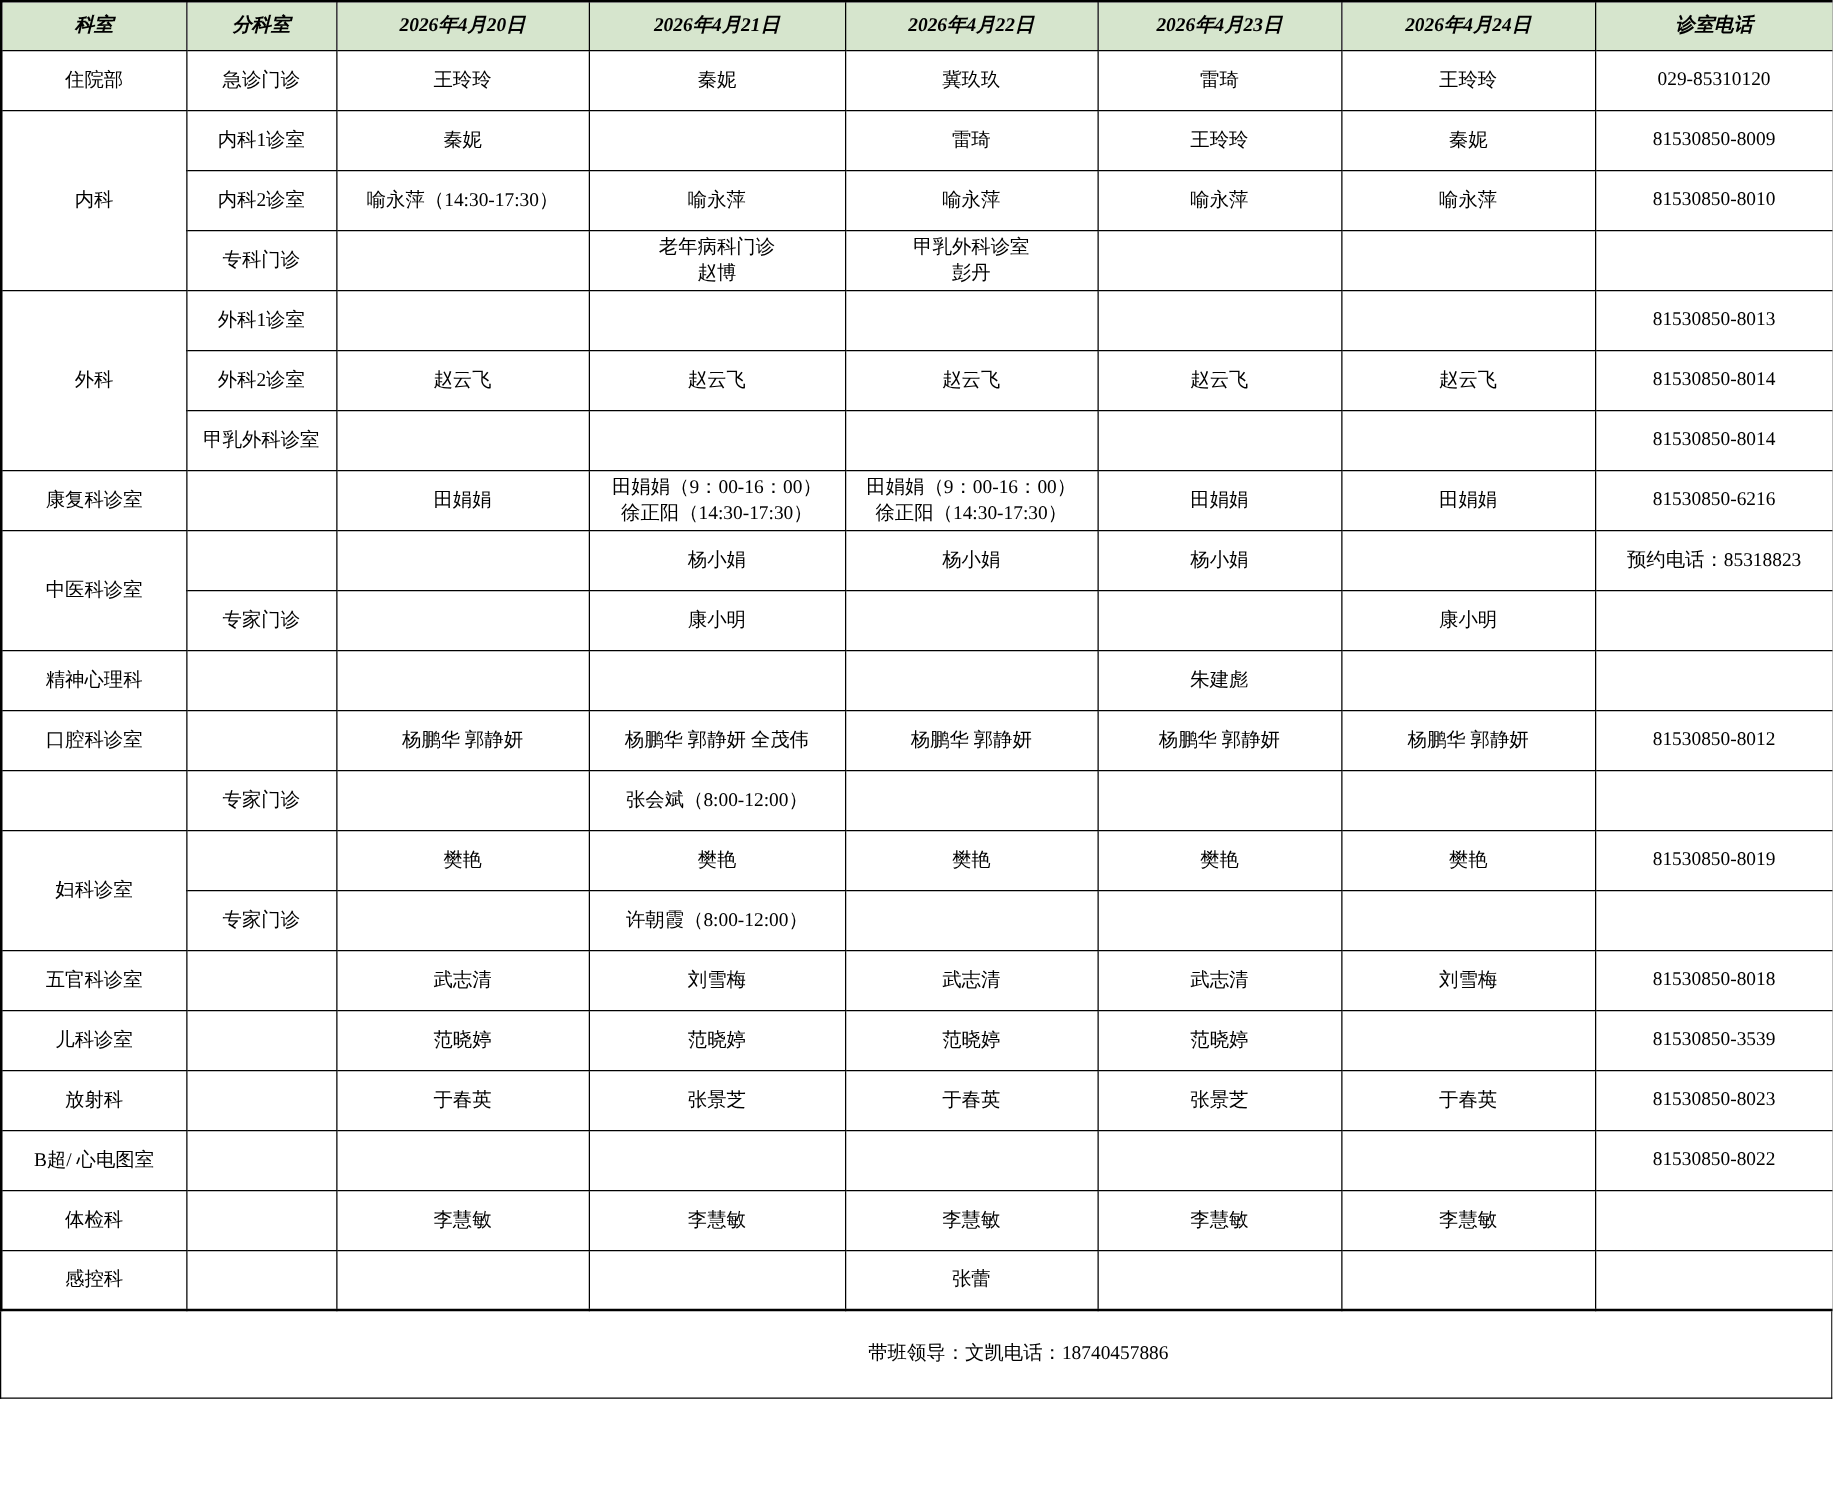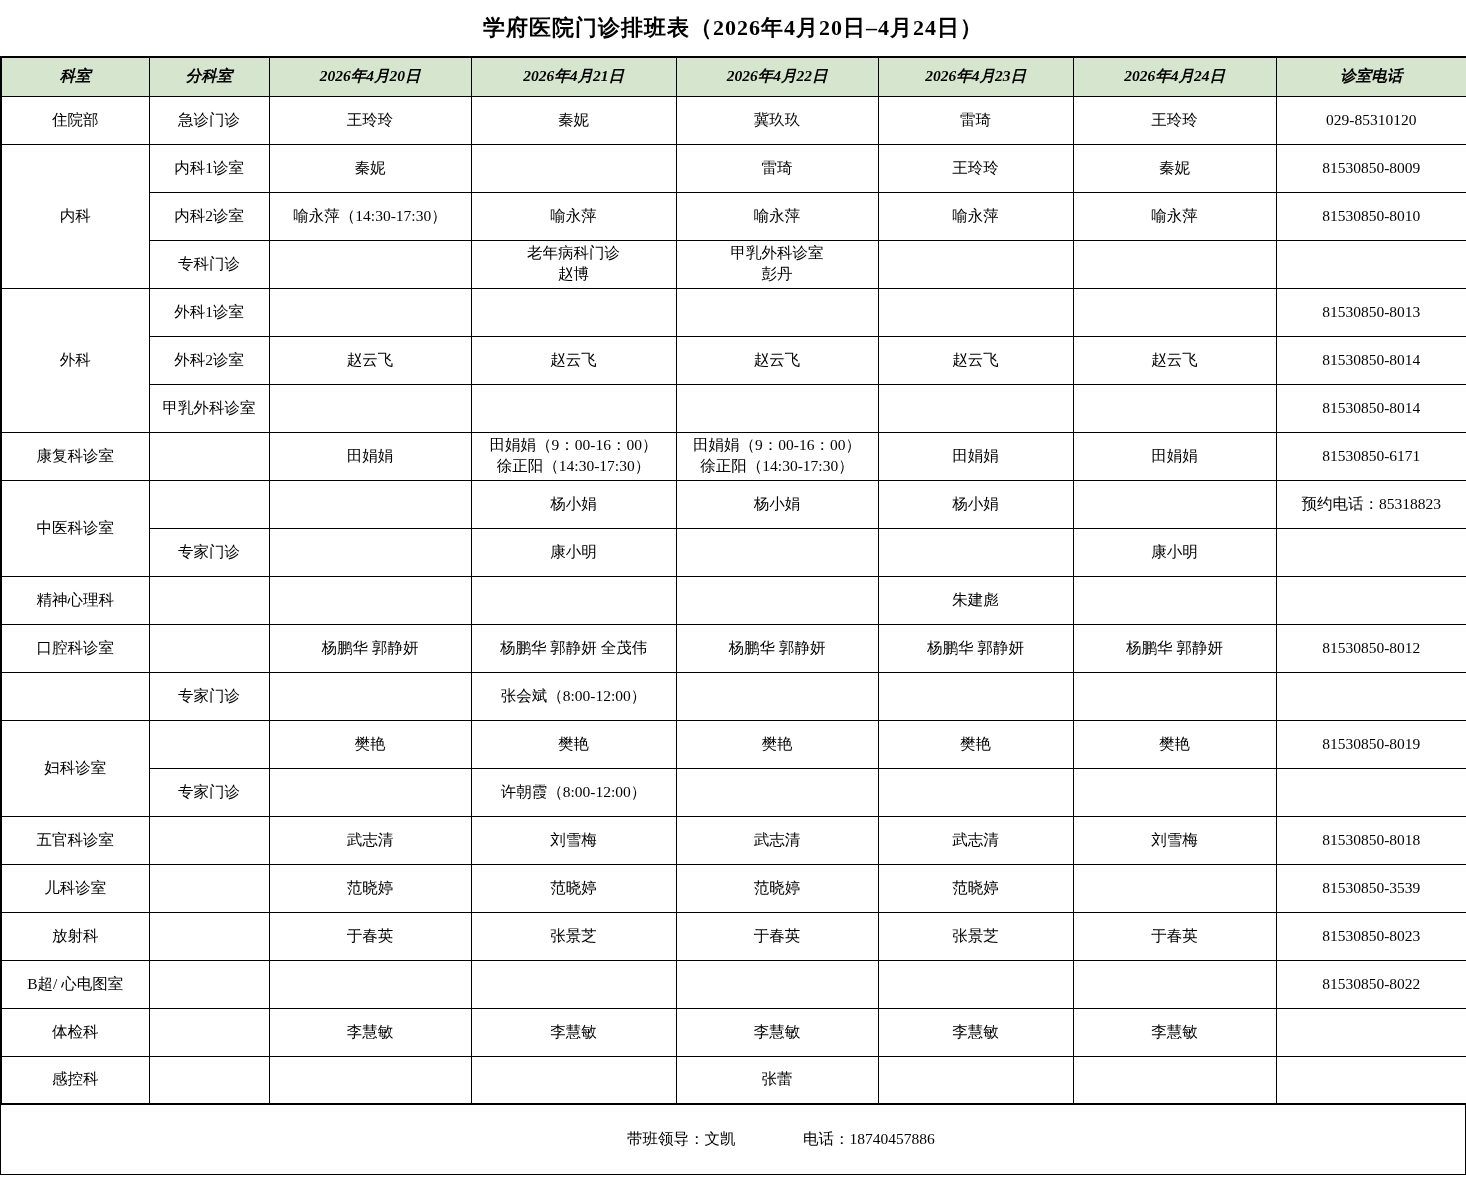--- a/index.html
+++ b/index.html
@@ -57,28 +57,27 @@
     border: 1px solid var(--border, #000);
     border-top: none;
     display: flex;
     flex-direction: column;
     justify-content: center;
     padding-left: 626px;
     font-size: 15.5px;
     line-height: 1.55;
   }
   .footer-line { display: flex; }
-  .footer-label { display: inline-block; width: 176px; text-align: left; }
+  .footer-label { display: inline-block; width: 176px; text-align: right; }
   .footer-phone { display: inline-block; text-align: center; }
 </style>
 </head>
 <body>
 
 <div class="page">
-  <div class="title">学府医院门诊排班表（2026年4月20日–4月24日）</div>
 
   <table>
     <colgroup>
       <col class="c-dept">
         <col class="c-sub">
         <col class="c-d20">
         <col class="c-d21">
       <col class="c-d22">
         <col class="c-d23">
         <col class="c-d24">
@@ -168,21 +167,21 @@
         <tr>
           <td>康复科诊室</td>
           <td></td>
           <td>田娟娟</td>
           <td>田娟娟（9：00-16：00）
 徐正阳（14:30-17:30）</td>
           <td>田娟娟（9：00-16：00）
 徐正阳（14:30-17:30）</td>
           <td>田娟娟</td>
           <td>田娟娟</td>
-          <td>81530850-6171</td>
+          <td>81530850-6216</td>
         </tr>
         <tr>
           <td rowspan="2">中医科诊室</td>
           <td></td>
           <td></td>
           <td>杨小娟</td>
           <td>杨小娟</td>
           <td>杨小娟</td>
           <td></td>
           <td>预约电话：85318823</td>

